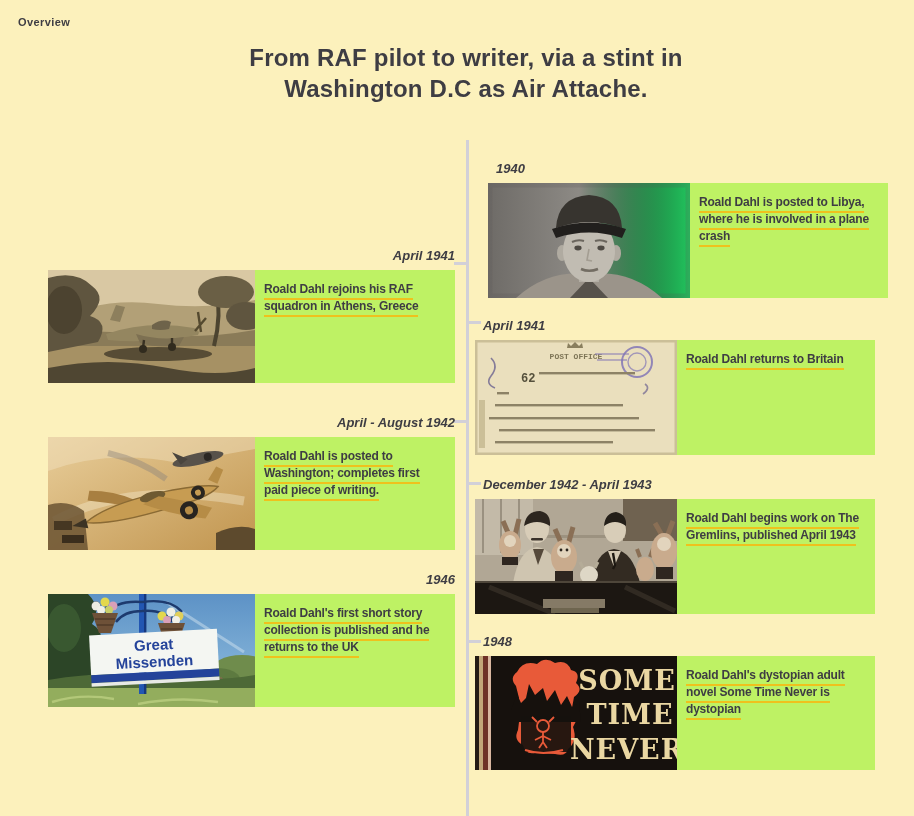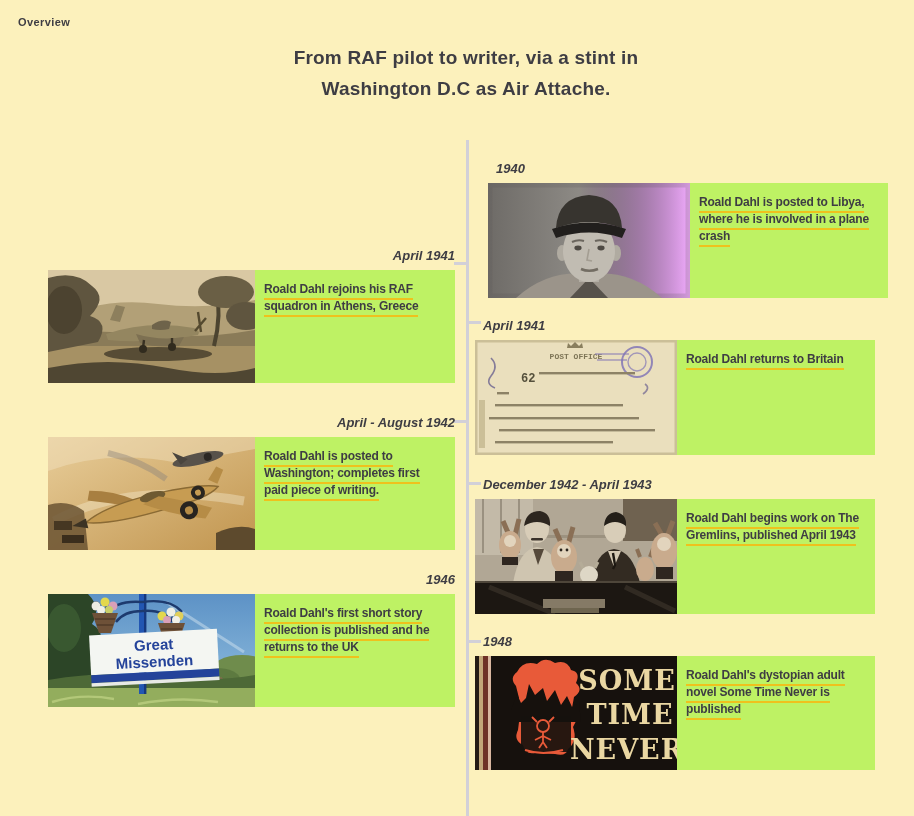--- a/index.html
+++ b/index.html
@@ -11,39 +11,39 @@
     position:relative;
   }
   .page{position:absolute;inset:0;}
   
   .overview{
     position:absolute;top:16px;left:18px;right:0;
     text-align:left;font-size:11px;font-weight:bold;letter-spacing:.4px;
   }
   .title{
     position:absolute;top:42px;left:18px;right:0;
-    text-align:center;font-size:19px;font-weight:bold;line-height:31px;letter-spacing:.2px;
+    text-align:center;font-size:24px;font-weight:bold;line-height:31px;letter-spacing:.2px;
   }
   
   .spine{
     position:absolute;left:466px;top:140px;width:3px;height:676px;
     background:#D2D0D8;
   }
   .tick{position:absolute;height:3px;width:12px;background:#D2D0D8;}
   .tick.l{left:454px;}
   .tick.r{left:469px;}
   
   .entry{position:absolute;}
   .entry .date{
     position:absolute;top:0;font-size:13px;font-weight:bold;font-style:italic;line-height:15px;
     white-space:nowrap;
   }
   .entry.right .date{left:8px;}
   .entry.left  .date{right:0;}
-  .media{position:absolute;top:22px;left:0;overflow:hidden;background:#f0abfc;}
+  .media{position:absolute;top:22px;left:0;overflow:hidden;background:#22c55e;}
   .media svg{display:block;}
   .card{
     position:absolute;top:22px;right:0;background:#bef264;
     box-sizing:border-box;padding:13px 10px 10px 9px;
   }
   .cl{
     display:block;width:fit-content;
     font-size:12px;font-weight:bold;line-height:13px;letter-spacing:-.2px;
     color:#3E3D43;text-decoration:none;
     border-bottom:2.5px solid #EFC11D;padding-bottom:2px;margin-bottom:0;
@@ -364,17 +364,17 @@
         <path d="M50 94 Q68 100 88 94" stroke="#e85a39" stroke-width="2" fill="none"></path>
 
         <text x="152" y="34" text-anchor="middle" font-size="27" fill="#ead7a2" class="cover-text">SOME</text>
         <text x="155" y="68" text-anchor="middle" font-size="27" fill="#ead7a2" class="cover-text">TIME</text>
         <text x="152" y="103" text-anchor="middle" font-size="27" fill="#ead7a2" class="cover-text">NEVER</text>
       </svg>
     </div>
     <div class="card" style="left:202px;height:114px">
       <a href="#" class="cl">Roald Dahl's dystopian adult</a>
       <a href="#" class="cl">novel Some Time Never is</a>
-      <a href="#" class="cl">published</a>
+      <a href="#" class="cl">dystopian</a>
     </div>
   </div>
 
 </div>
 
 </body></html>

